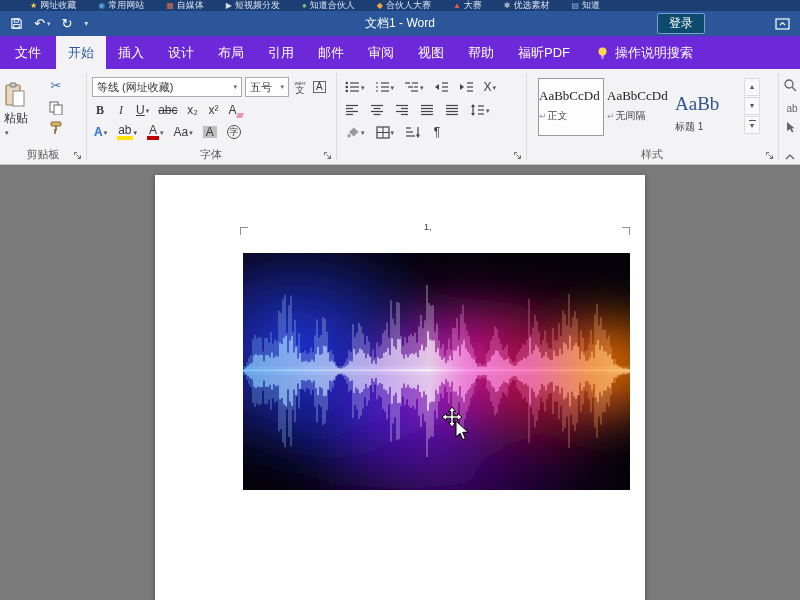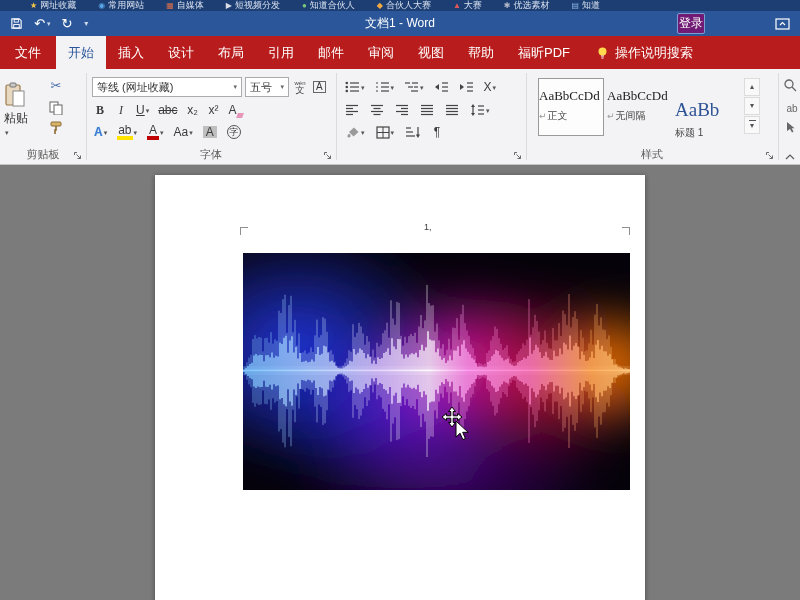--- a/index.html
+++ b/index.html
@@ -10,24 +10,24 @@
   .bookmarks{position:absolute;left:0;top:0;width:800px;height:11px;background:#1d3e73;display:flex;gap:22px;padding-left:30px;color:#d9e2f0;font-size:9px;overflow:hidden;align-items:flex-start;}
   .bm{display:flex;gap:3px;align-items:center;white-space:nowrap;margin-top:-1px;}
   .bm .ic{font-size:8px;line-height:9px;}
 
   
   .titlebar{position:absolute;left:0;top:11px;width:800px;height:25px;background:#2b579a;color:#fff;}
   .qat{position:absolute;left:10px;top:0;height:25px;display:flex;align-items:center;gap:11px;font-size:13px;}
   .qat .qbtn{display:flex;align-items:center;gap:1px;color:#fff;line-height:1;}
   .doc-title{position:absolute;left:0;right:0;top:0;height:25px;display:flex;align-items:center;justify-content:center;font-size:12px;pointer-events:none;}
   .tb-right{position:absolute;right:10px;top:0;height:25px;display:flex;align-items:center;gap:70px;}
-  .signin{background:#701a75;border:1px solid #7d9cd0;padding:1px 1px;font-size:12px;border-radius:2px;}
-
-  
-  .tabrow{position:absolute;left:0;top:36px;width:800px;height:33px;background:#b91c1c;display:flex;align-items:stretch;color:#fff;font-size:13px;}
+  .signin{background:#0c4a6e;border:1px solid #7d9cd0;padding:1px 11px;font-size:12px;border-radius:2px;}
+
+  
+  .tabrow{position:absolute;left:0;top:36px;width:800px;height:33px;background:#6d28d9;display:flex;align-items:stretch;color:#fff;font-size:13px;}
   .tab{padding:1px 12px;display:flex;align-items:center;cursor:default;white-space:nowrap;}
   .tab.selected{background:#f3f3f5;color:#2b579a;}
   .tellme{display:flex;align-items:center;gap:6px;margin-left:14px;white-space:nowrap;}
 
   
   .ribbon{position:absolute;left:0;top:69px;width:800px;height:96px;background:#f3f3f5;border-bottom:1px solid #c6c4c2;}
   .gsep{position:absolute;top:4px;height:87px;width:1px;background:#dcdadb;}
   .group{position:absolute;top:0;height:95px;}
   .glabel{position:absolute;bottom:2px;left:0;right:0;text-align:center;font-size:11px;color:#5d5b59;}
   .launch{position:absolute;right:3px;bottom:3px;}
@@ -51,21 +51,21 @@
   .fxA{color:#3a7ad8;font-weight:bold;text-shadow:0 0 1px #9cc;}
   .shadeA{background:#bfbfbf;padding:0 3px;}
   .circleZ{border:1px solid #555;border-radius:50%;width:14px;height:14px;display:inline-flex;align-items:center;justify-content:center;font-size:9px;}
   .clearA{position:relative;padding-right:6px;}
   .clearA::after{content:"";position:absolute;right:0;bottom:2px;width:6px;height:5px;background:#e795b9;transform:skewX(-20deg);}
 
   
   .stylecard{position:absolute;top:9px;width:66px;height:58px;border:1px solid transparent;}
   .stylecard.selected{background:#fdfdfd;border:1px solid #9a9a9a;}
   .stylecard .prev{font-size:13px;color:#222;margin-top:9px;font-family:"Liberation Serif","DejaVu Serif",serif;}
-  .stylecard.h1 .prev{font-size:19px;color:#2f5496;margin-top:20px;}
+  .stylecard.h1 .prev{font-size:19px;color:#2f5496;margin-top:14px;}
   .stylecard .cap{font-size:10px;color:#444;margin-top:5px;}
   .stylecard .mark{color:#999;font-size:9px;margin-right:1px;}
   .garr{position:absolute;width:16px;height:18px;border:1px solid #dcdcdc;background:#f9f9f9;display:flex;align-items:center;justify-content:center;font-size:8px;color:#555;flex-direction:column;line-height:1;}
   .garr .bar{width:7px;border-top:1px solid #555;margin-bottom:1px;}
 
   
   .docarea{position:absolute;left:0;top:166px;width:800px;height:434px;background:#7b7b7b;overflow:hidden;}
   .page{position:absolute;left:155px;top:9px;width:490px;height:430px;background:#fff;box-shadow:0 1px 5px rgba(0,0,0,.4);}
   .cropmark{position:absolute;width:8px;height:8px;}
   .cm-left{border-left:1px solid #8f8f8f;border-top:1px solid #8f8f8f;}

